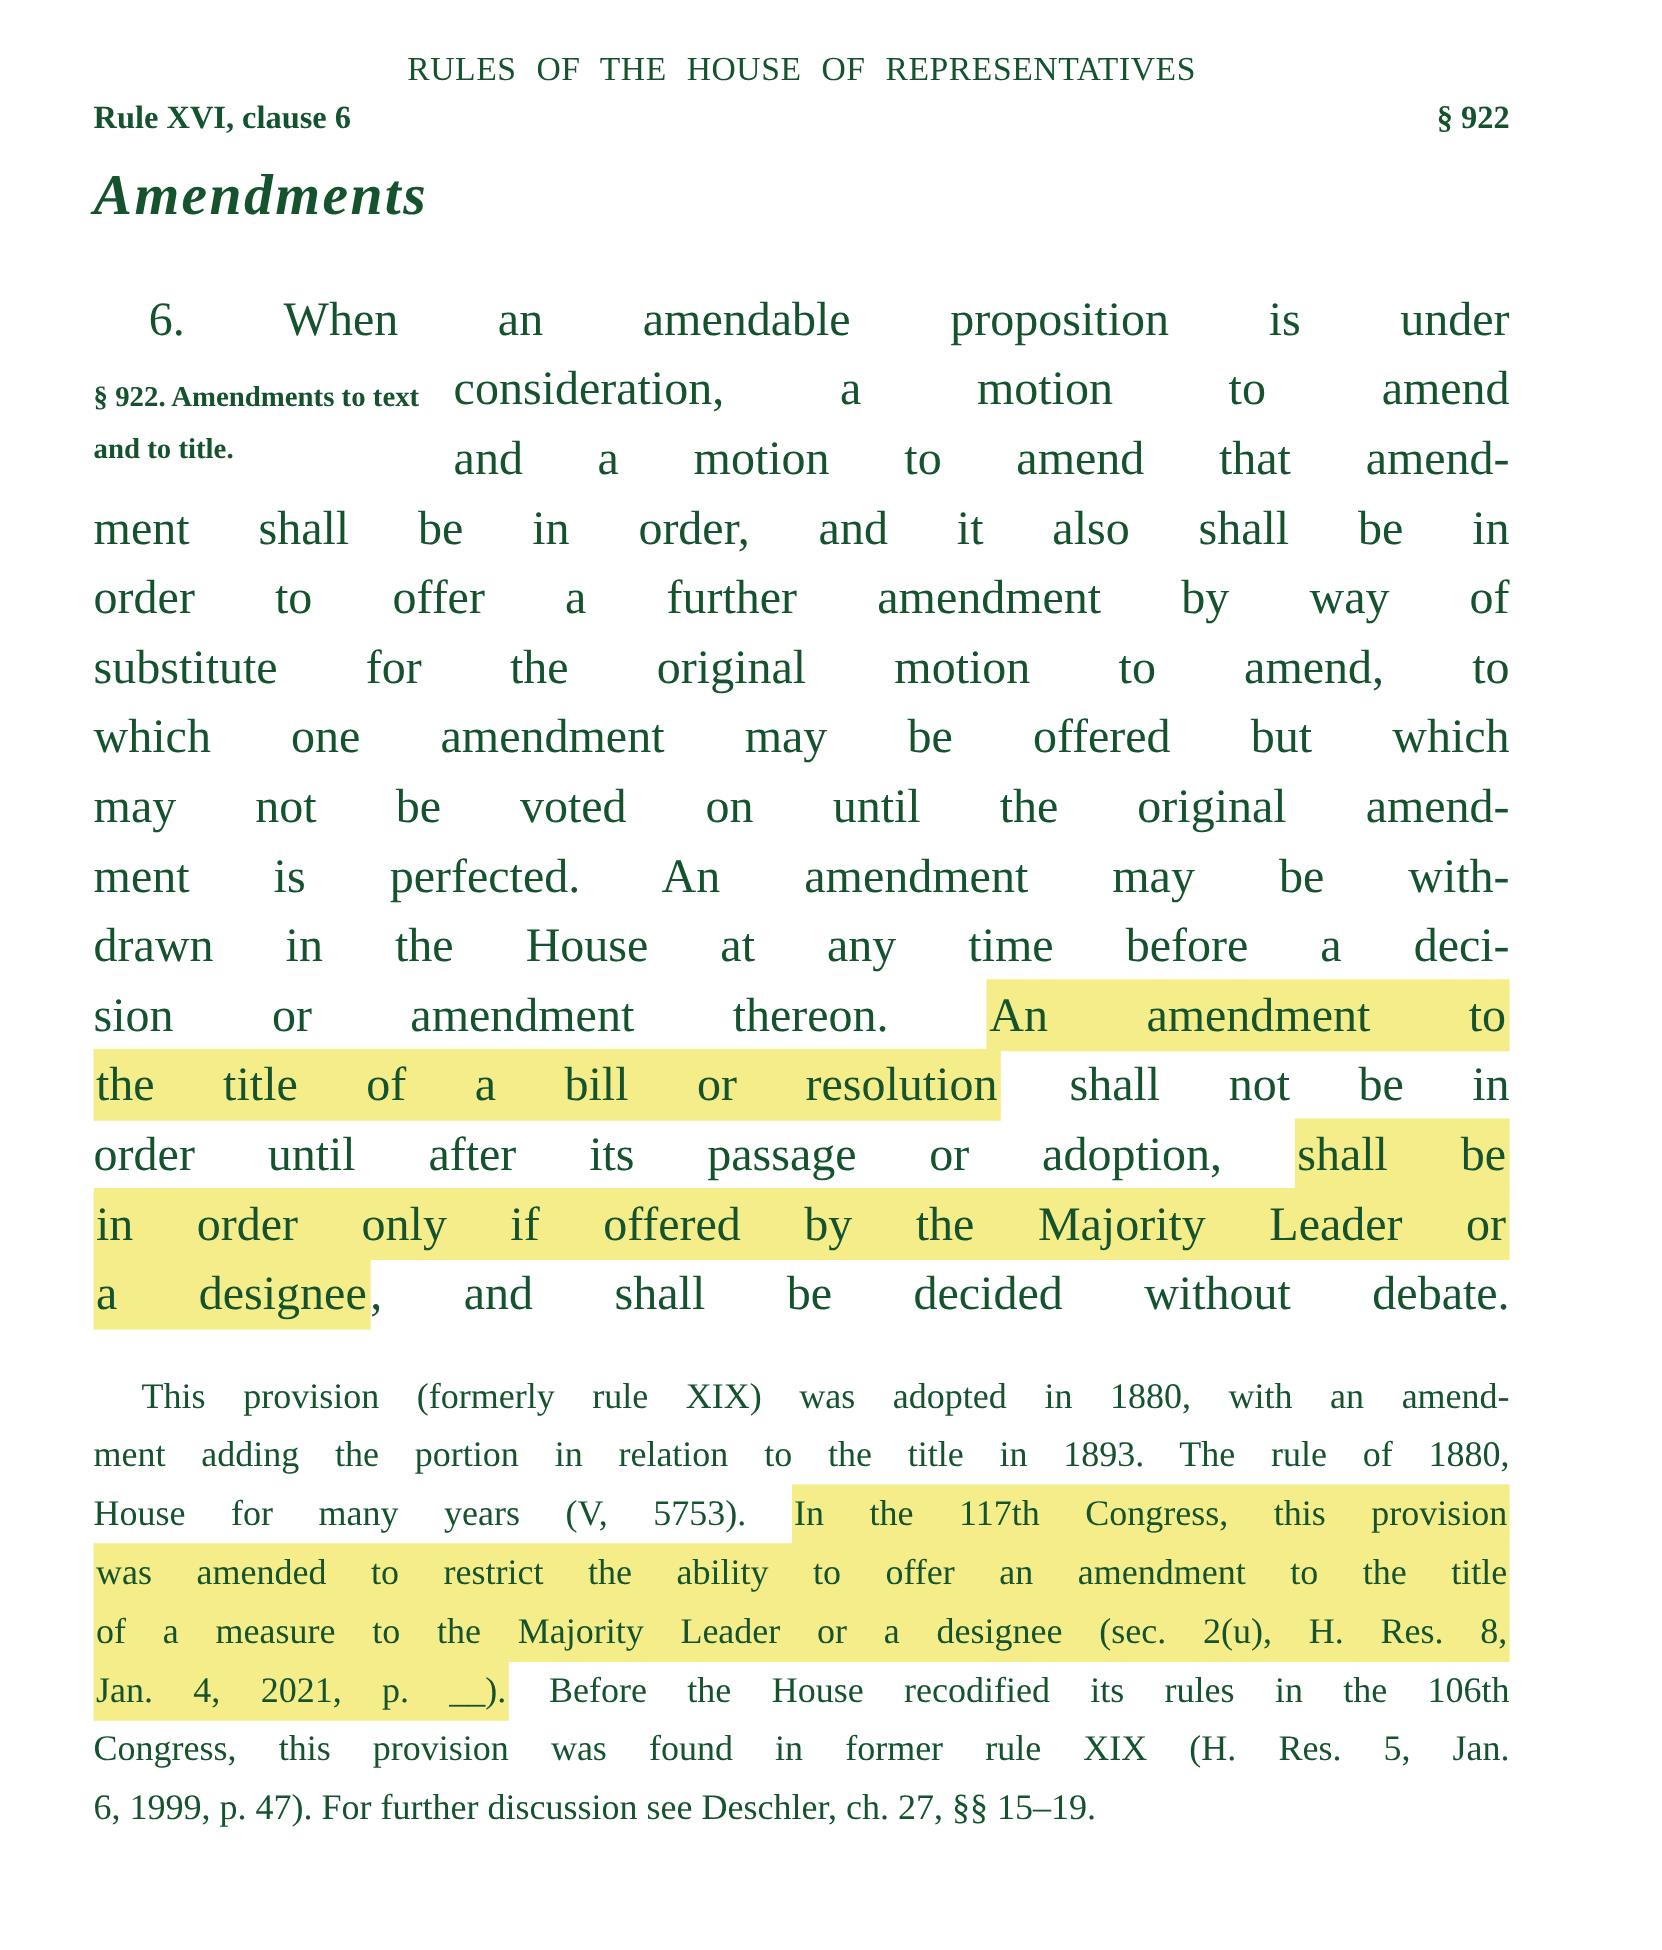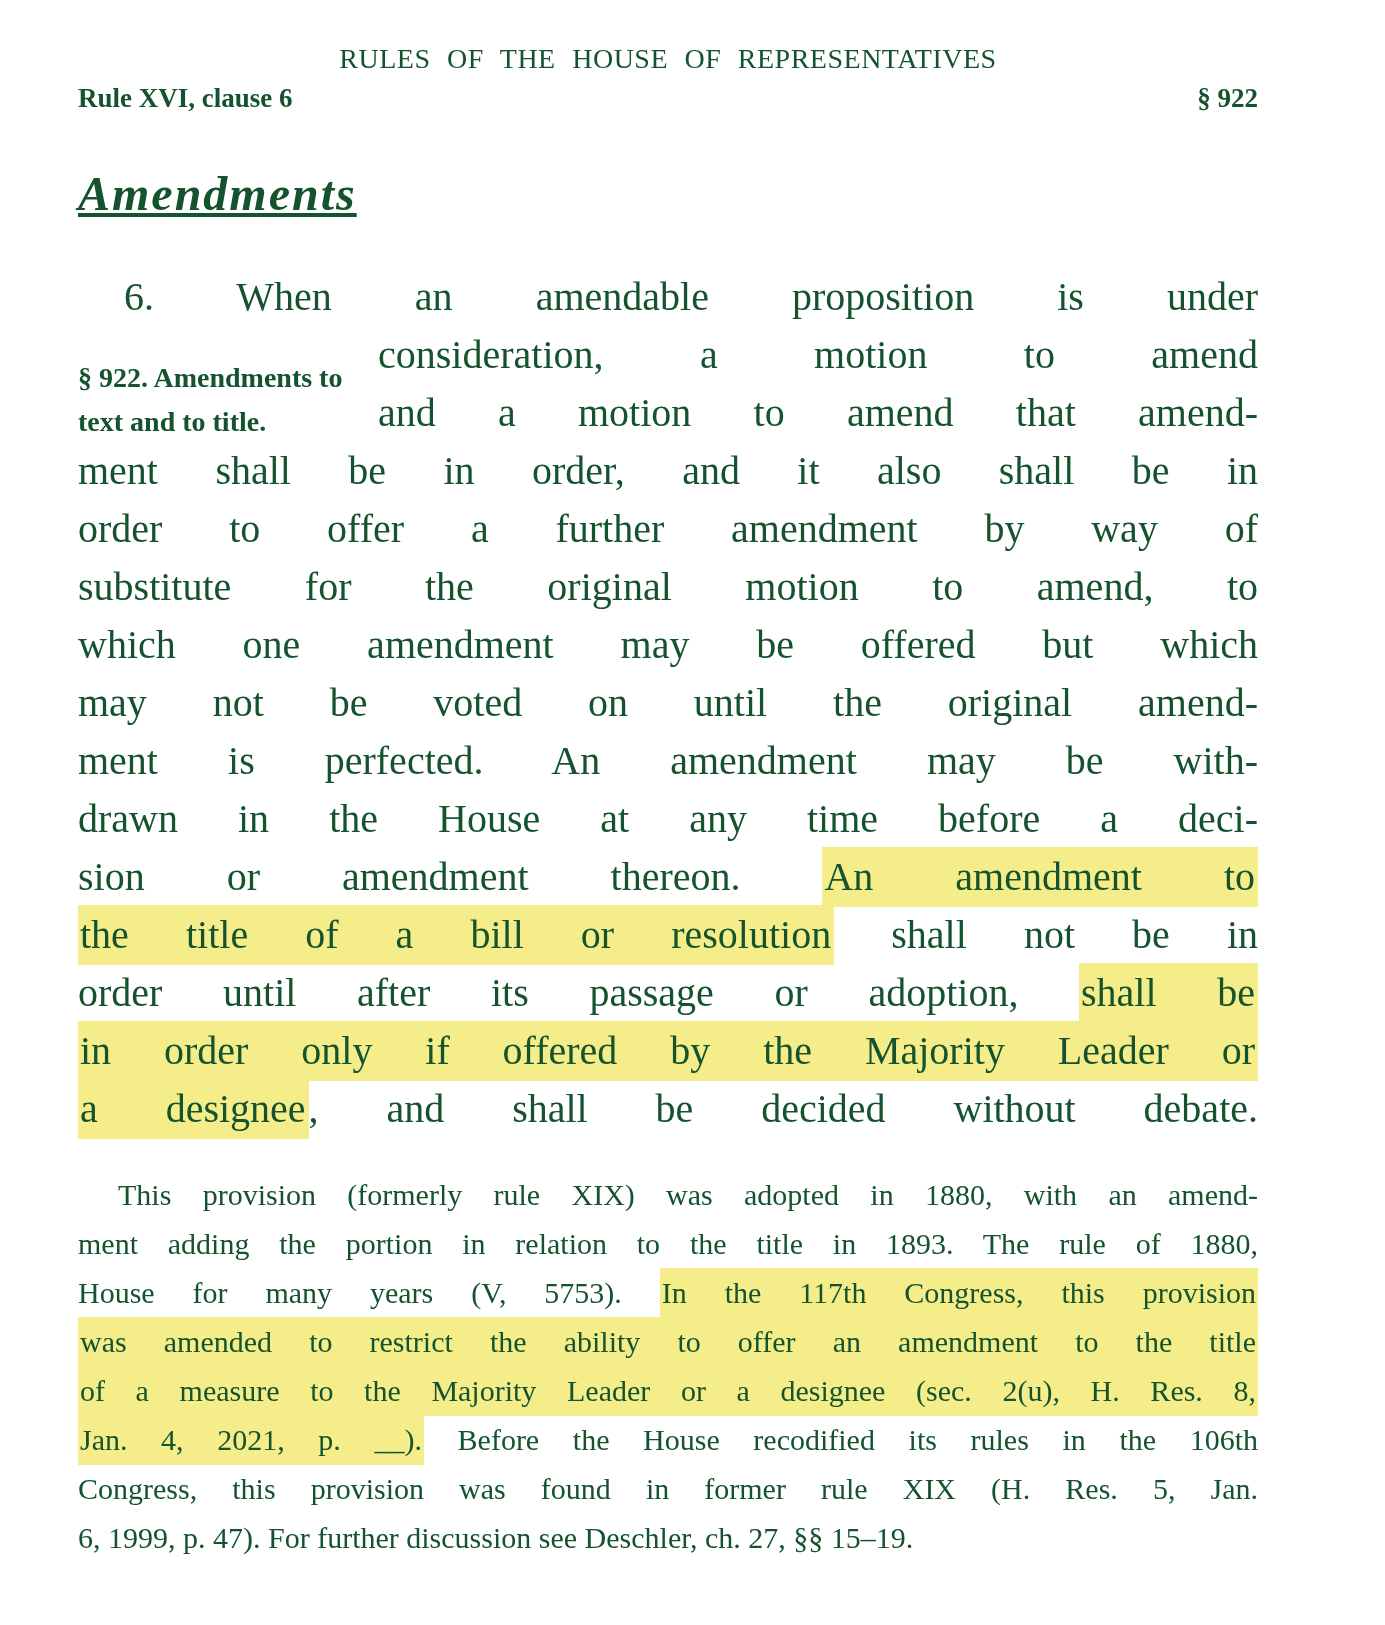--- a/index.html
+++ b/index.html
@@ -33,42 +33,41 @@
     margin-top:6px;
     text-align:right;
   }
   
   .heading{
     font-size:48px;
     font-weight:bold;
     font-style:italic;
     letter-spacing:2px;
     line-height:56px;
-    margin-top:52px;
-    text-decoration:underline;
+    margin-top:21px;
   }
   
   .clause{
     position:relative;
     margin-top:16px;
     font-size:40px;
   }
   .clause .line{
     height:58px;
     line-height:58px;
     text-align:justify;
     text-align-last:justify;
   }
   .clause .line.ind-first{text-indent:46px;margin-top:46px;}
   .clause .line.ind-side{margin-left:300px;}
   .sidenote{
     position:absolute;
-    left:0;top:88px;
+    left:0;top:72px;
     width:295px;
-    font-size:28px;
+    font-size:24px;
     font-weight:bold;
     line-height:44px;
     text-align:left;
     text-align-last:auto;
   }
   .clause .hl{
     background:var(--hl,#f4ed8a);
     padding:7px 3px 8px 2px;
   }
   

